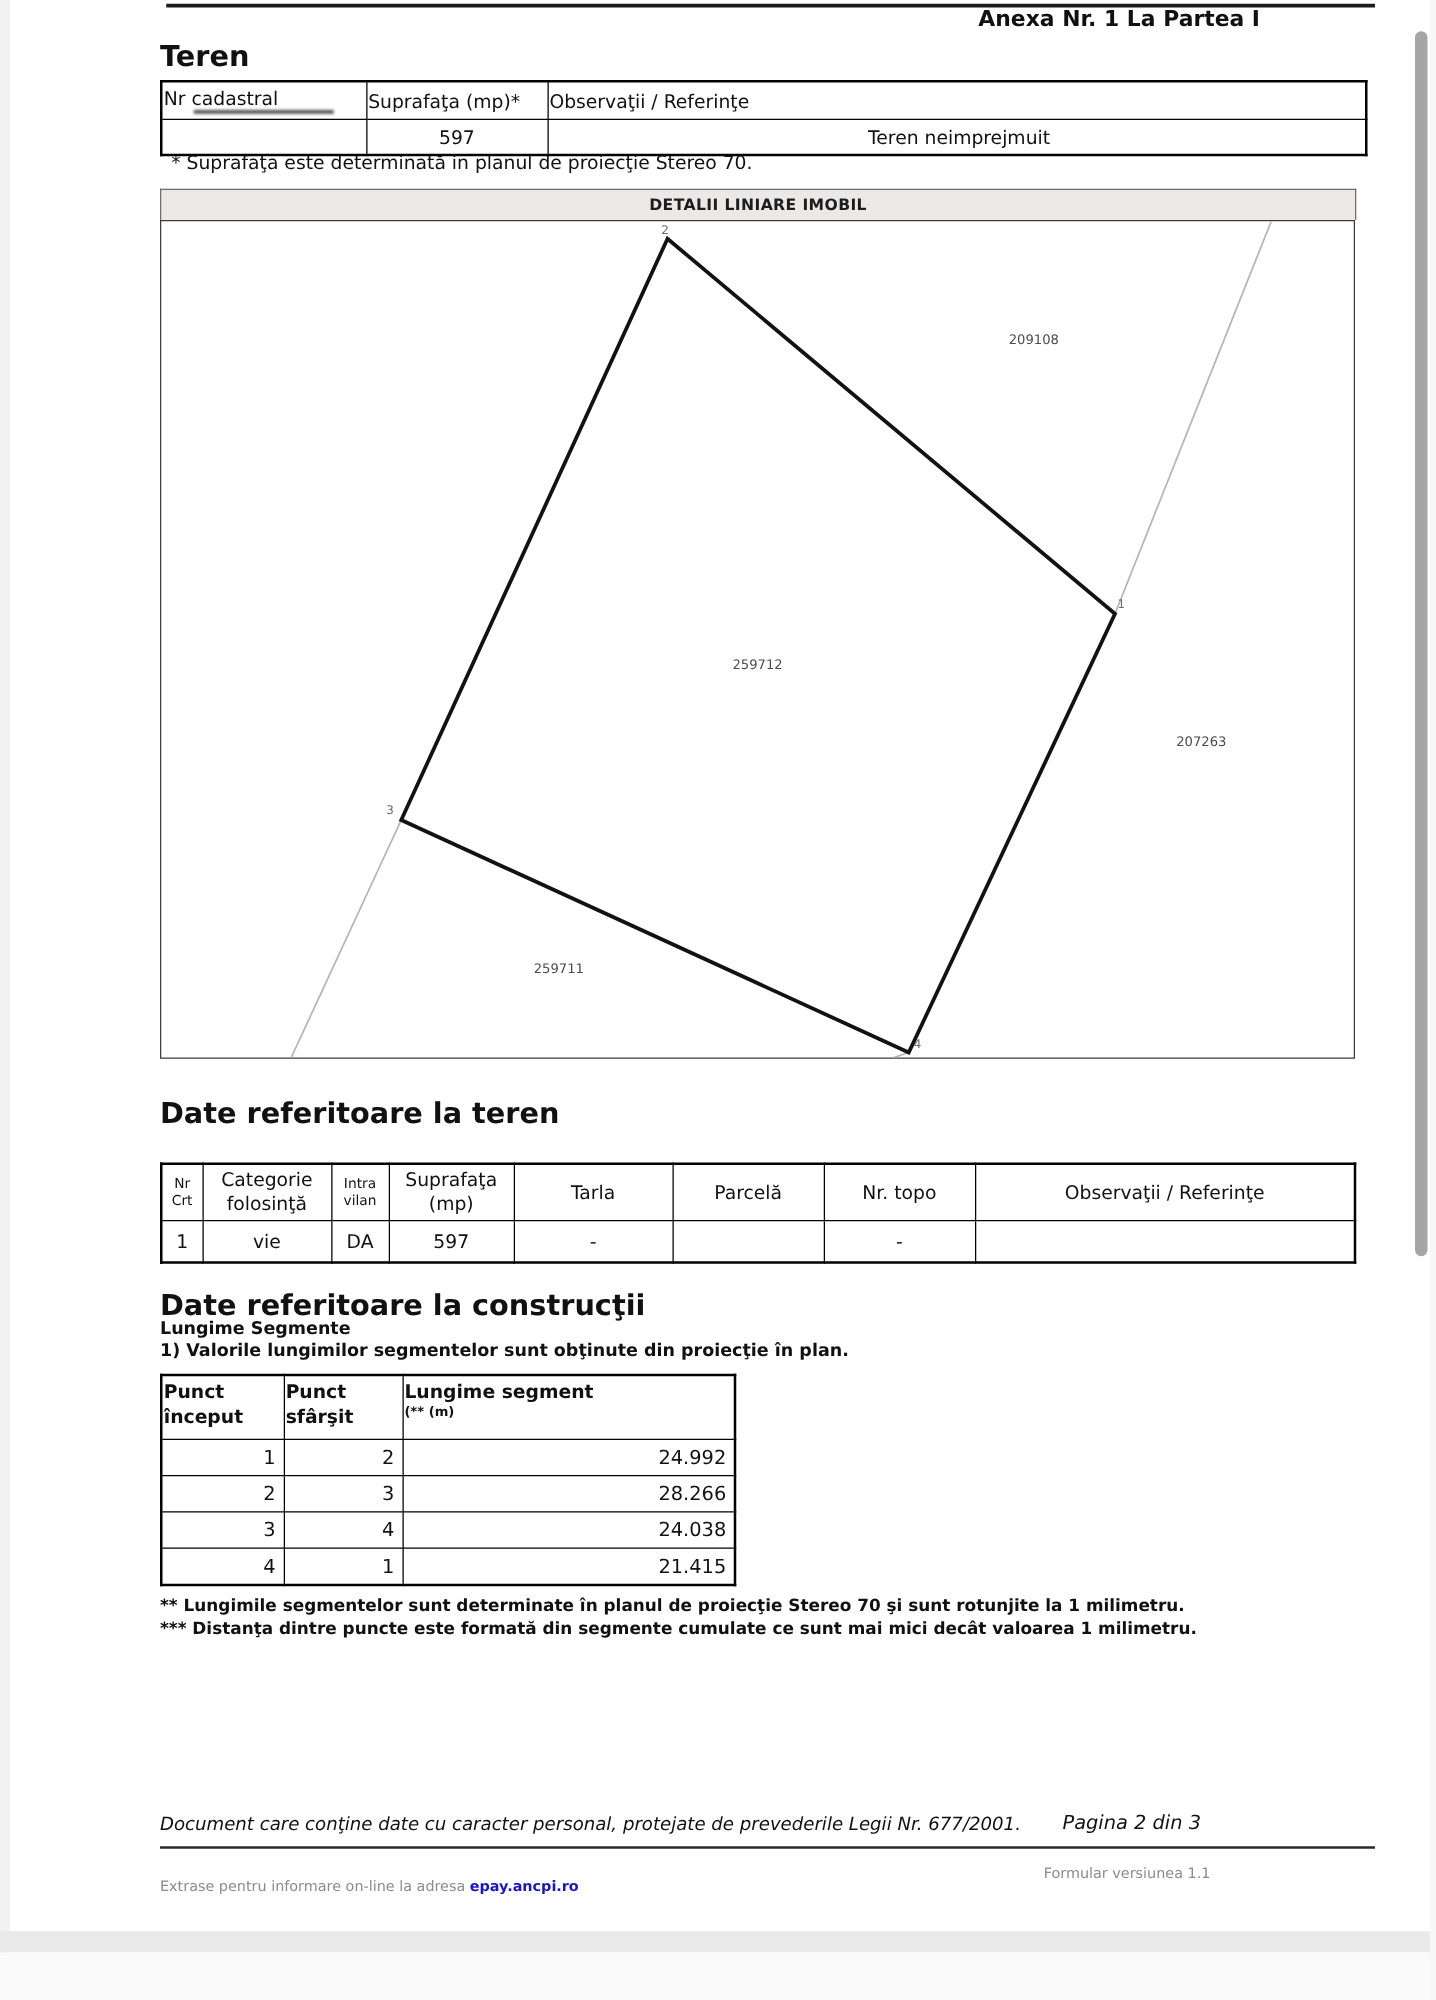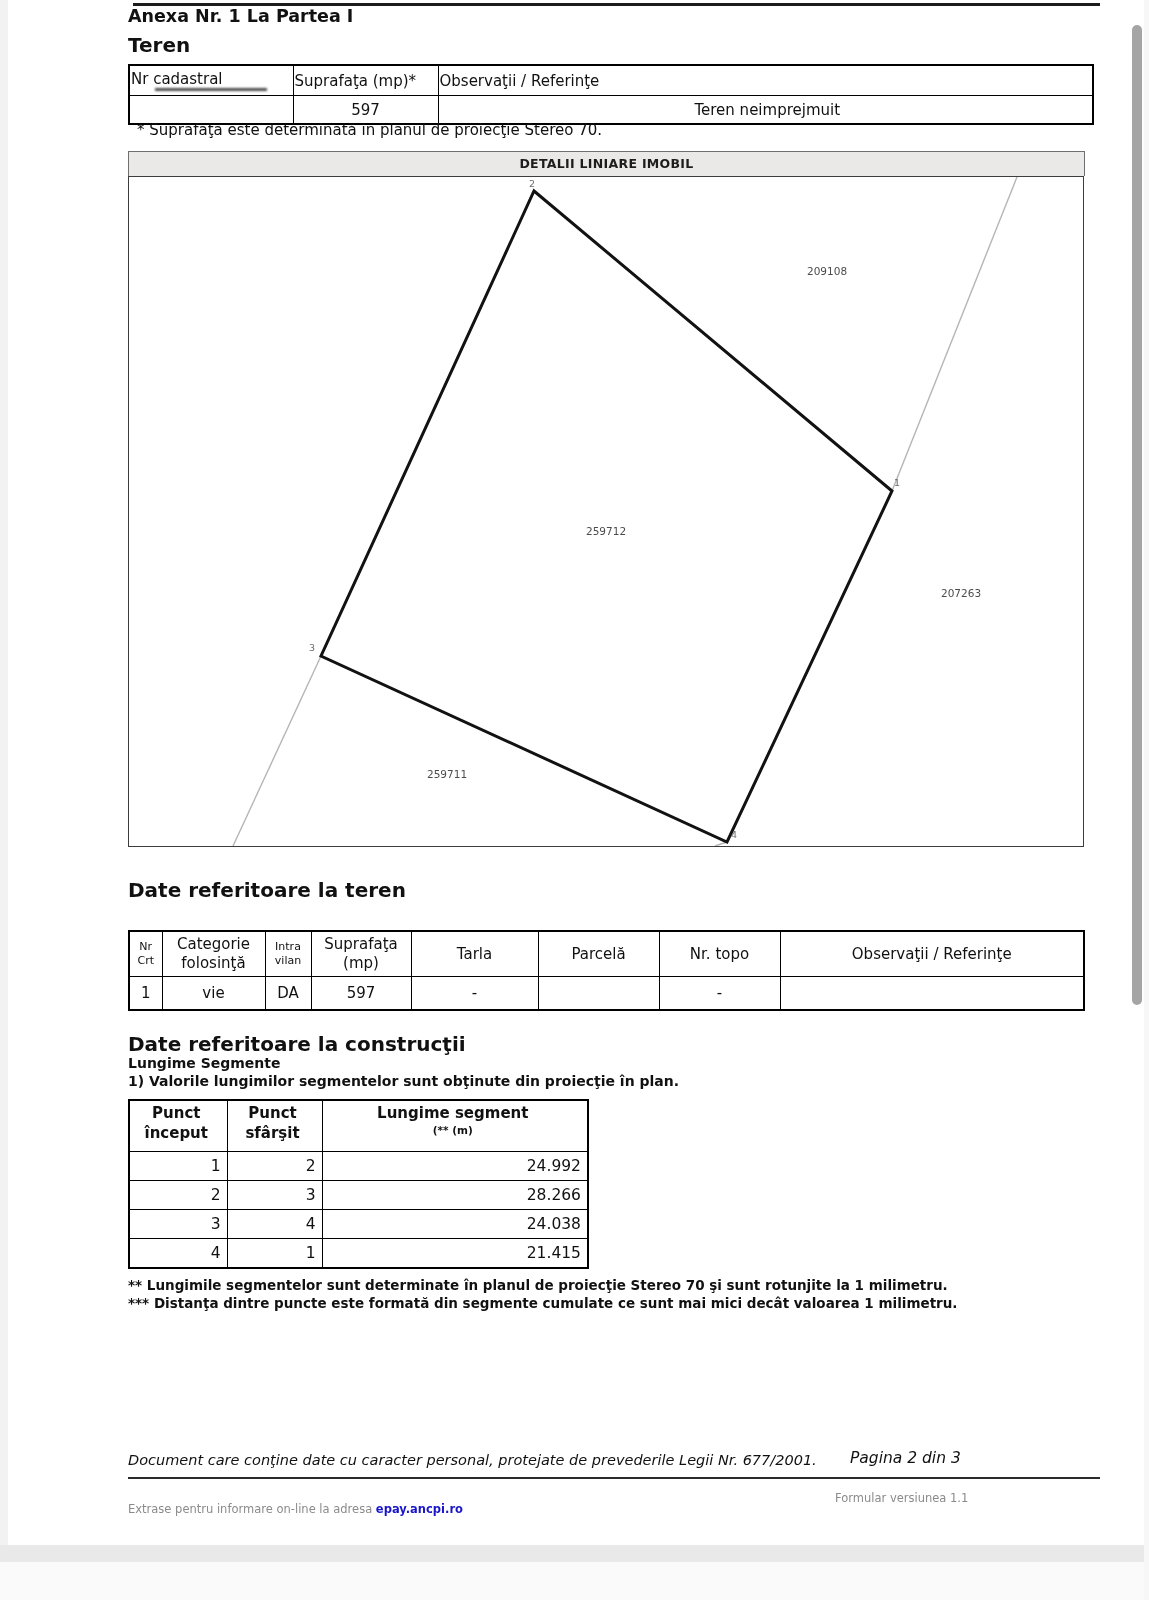--- a/index.html
+++ b/index.html
@@ -4,22 +4,22 @@
 <style>
   html,body{margin:0;padding:0;}
   body{
     width:1149px;height:1600px;position:relative;overflow:hidden;
     background:#ffffff;color:#111;
     font-family:"DejaVu Sans","Liberation Sans",sans-serif;
   }
   .abs{position:absolute;}
   
   .hairline-top{left:133px;top:3px;width:967px;height:3px;background:#1c1c1c;}
-  .doc-title{left:128px;top:6px;width:880px;text-align:left;font-size:17.5px;font-weight:bold;}
-  .h1{font-weight:bold;font-size:20px;}
+  .doc-title{left:128px;top:6px;width:880px;text-align:right;font-size:17.5px;font-weight:bold;}
+  .h1{font-weight:bold;font-size:23px;}
   .h-teren{left:128px;top:33px;}
   .h-date-teren{left:128px;top:878px;}
   .h-date-constr{left:128px;top:1032px;}
   .h-lungime{left:128px;top:1055px;font-size:14px;font-weight:bold;}
   .note1{left:128px;top:1073px;font-size:14px;font-weight:bold;}
   
   table{border-collapse:collapse;table-layout:fixed;}
   .t1{left:128px;top:64px;width:966px;}
   .t1 th,.t1 td{border:1.5px solid #000;font-weight:normal;font-size:15px;overflow:hidden;}
   .t1{border:2px solid #000;}
@@ -36,21 +36,21 @@
   .diagram-box svg{display:block;}
   
   .t2{left:128px;top:906px;width:957px;border:2px solid #000;margin-top:24px;}
   .t2 th,.t2 td{border:1.5px solid #000;font-weight:normal;font-size:15px;text-align:center;vertical-align:middle;overflow:hidden;}
   .t2 th{height:42px;white-space:pre-line;line-height:1.25;}
   .t2 th.small{font-size:11px;line-height:1.3;}
   .t2 td{height:30px;}
   
   .t3{left:128px;top:1099px;width:461px;border:2px solid #000;}
   .t3 th,.t3 td{border:1.5px solid #000;overflow:hidden;}
-  .t3 th{height:46px;font-size:15px;font-weight:bold;text-align:center;padding-right:5px;
+  .t3 th{height:46px;font-size:15px;font-weight:bold;text-align:left;padding-right:5px;
     white-space:pre-line;line-height:1.3;vertical-align:top;padding-top:3px;}
   .t3 td{height:26px;font-size:15.5px;text-align:right;padding-right:6px;}
   .unit{display:block;font-size:10.5px;font-weight:bold;margin-top:0;}
   .fnote{left:128px;font-size:13.5px;font-weight:bold;width:920px;line-height:1.35;}
   .fnote2{top:1276px;}
   .fnote3{top:1294px;}
   
   .footer-privacy{left:128px;top:1452px;font-size:14.5px;font-style:italic;}
   .footer-page{left:850px;top:1449px;width:185px;font-size:15.5px;font-style:italic;}
   .footer-rule{left:128px;top:1477px;width:972px;height:2px;background:#2b2b2b;}

